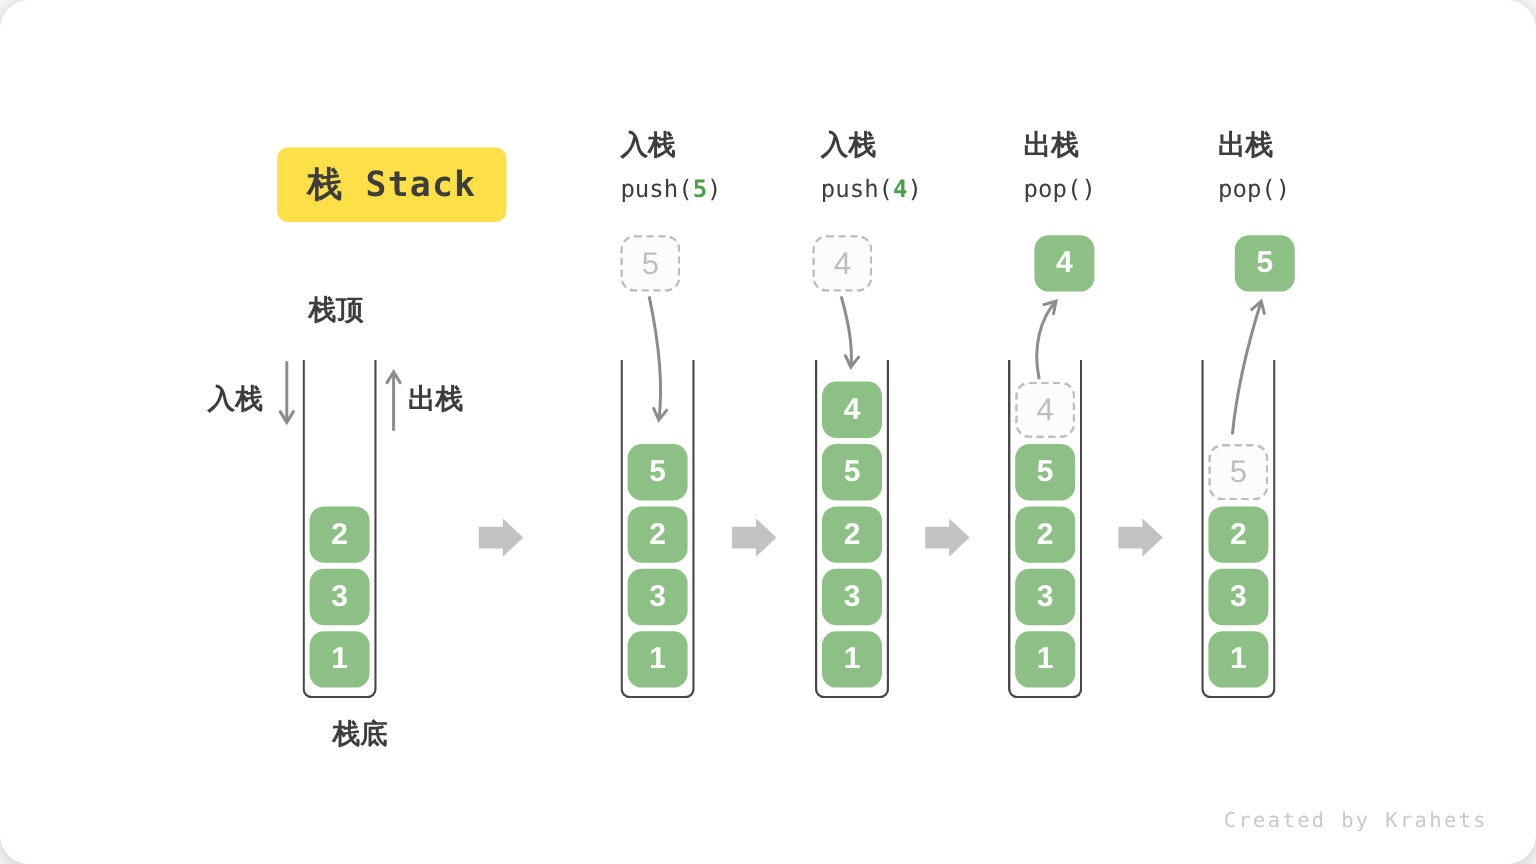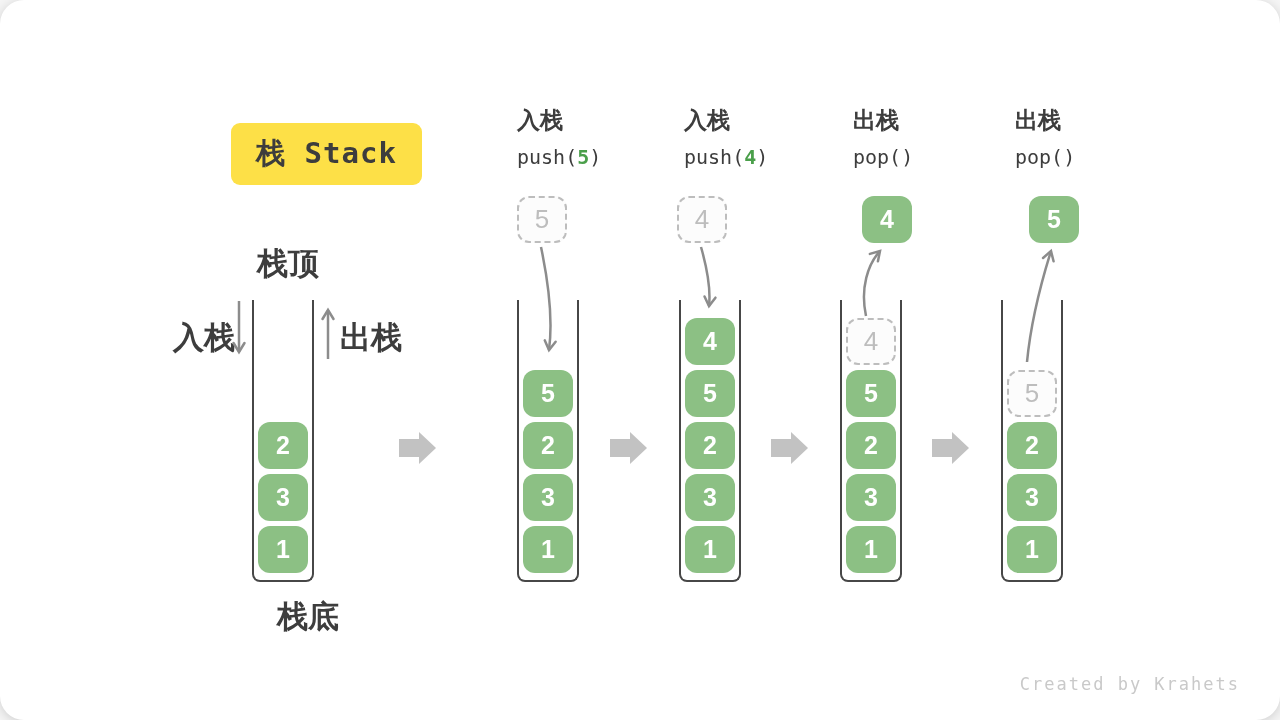--- a/index.html
+++ b/index.html
@@ -9,21 +9,21 @@
     overflow:hidden;font-family:"Liberation Sans","DejaVu Sans",sans-serif;
     color:#3d3d3d;
   }
   .title-box{
     position:absolute;left:187px;top:123px;width:191px;height:62px;
     background:#fde047;border-radius:9px;display:flex;align-items:center;justify-content:center;
     font-family:"DejaVu Sans Mono","Liberation Mono",monospace;
     font-size:29px;font-weight:bold;color:#3d3d3d;letter-spacing:1px;margin-left:44px;
   }
   .label{
-    position:absolute;font-size:31px;font-weight:bold;color:#3d3d3d;white-space:nowrap;
+    position:absolute;font-size:23px;font-weight:bold;color:#3d3d3d;white-space:nowrap;
   }
   .header{position:absolute;top:106px;white-space:nowrap;}
   .header .cn{font-size:23px;font-weight:bold;color:#3d3d3d;display:block;line-height:28px;}
   .header .code{
     font-family:"DejaVu Sans Mono","Liberation Mono",monospace;
     font-size:20px;color:#3d3d3d;display:block;margin-top:9px;line-height:28px;
   }
   .code-arg{color:#4a9f4a;font-weight:bold;}
   .stack{
     position:absolute;top:300px;width:62px;height:282px;box-sizing:border-box;

